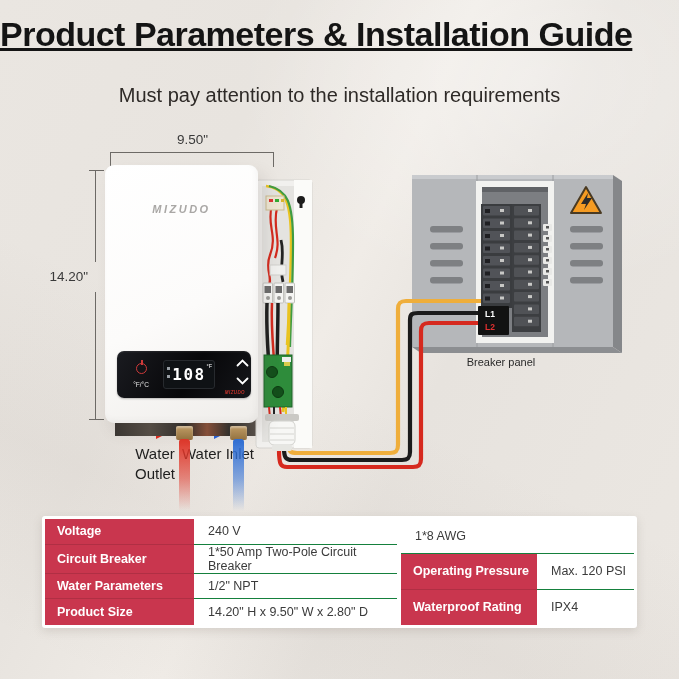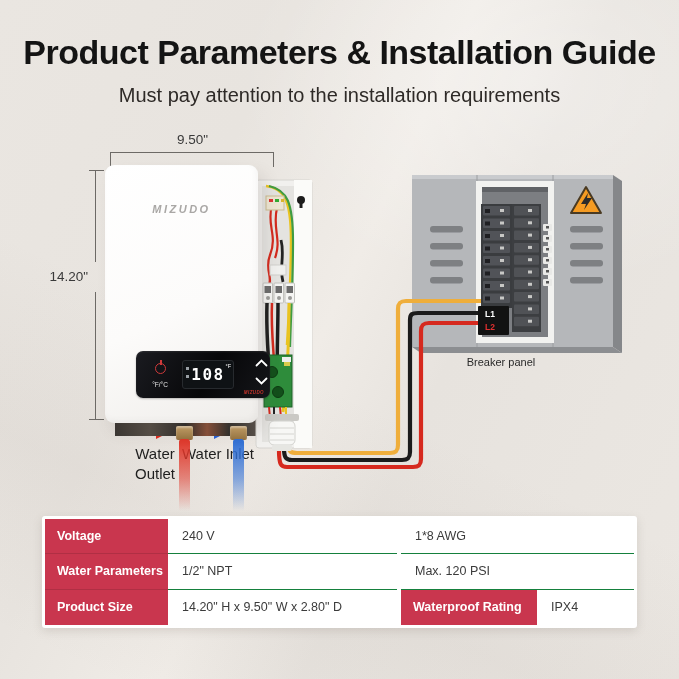--- a/index.html
+++ b/index.html
@@ -5,22 +5,22 @@
   html,body{margin:0;padding:0;background:#e9e5e0;}
   .stage{position:relative;width:679px;height:679px;overflow:hidden;
     font-family:"Liberation Sans",sans-serif;
     background:linear-gradient(115deg,#eae6e1 0%,#e8e4df 30%,#f0ece7 48%,#e7e3de 62%,#ebe7e2 100%);}
   .stage::before{content:"";position:absolute;inset:0;
     background:radial-gradient(ellipse 420px 300px at 78% 12%,rgba(255,255,255,.35),transparent 70%),
                linear-gradient(205deg,transparent 55%,rgba(120,105,95,.06) 75%,transparent 95%);
     pointer-events:none;}
 
   
-  .title{position:absolute;top:33px;left:0;right:0;text-align:center;
-    font-size:34px;font-weight:700;color:#141414;letter-spacing:-.5px;}
+  .title{position:absolute;top:15px;left:0;right:0;
+    font-size:34px;font-weight:700;color:#141414;letter-spacing:-.5px;text-decoration:underline;}
   .subtitle{position:absolute;top:84px;left:0;right:0;text-align:center;
     font-size:20px;color:#2e2a27;}
 
   
   .dim-top{position:absolute;left:110px;top:152px;width:164px;height:14px;border-top:1.4px solid #6d6a66;}
   .dim-top .tk{position:absolute;top:0;height:14px;border-left:1.4px solid #6d6a66;}
   .dim-top .tk.l{left:0}.dim-top .tk.r{right:0}
   .dim-top-label{position:absolute;left:150px;top:132px;width:85px;text-align:center;
     font-size:13.5px;color:#3a3a3a;}
   .dim-left-a,.dim-left-b{position:absolute;left:95px;width:14px;border-left:1.4px solid #6d6a66;}
@@ -33,21 +33,21 @@
   
   .bottom-band{position:absolute;left:115px;top:412px;width:196px;height:24px;z-index:1;
     background:linear-gradient(90deg,#3a3632,#554e46 18%,#2e2b28 36%,#8a5038 47%,#33302c 58%,#57504a 72%,#2c2a27 86%,#4a443e);}
   .heater-front{position:absolute;left:105px;top:165px;width:153px;height:258px;z-index:3;
     background:linear-gradient(155deg,#ffffff,#fcfbfa 55%,#efedea);border-radius:9px;
     box-shadow:7px 9px 16px rgba(90,80,70,.14),inset -2px -3px 6px rgba(0,0,0,.035);}
   .brand-logo{position:absolute;top:38px;left:0;right:0;text-align:center;
     font-size:11px;font-weight:700;font-style:italic;letter-spacing:2.5px;color:#a9a7a5;}
   .control-panel{position:absolute;left:12px;top:186px;width:134px;height:47px;border-radius:7px;
     background:linear-gradient(120deg,#1a1b20,#070709 55%,#15161a);
-    box-shadow:inset 0 1px 2px rgba(255,255,255,.09),0 1px 2px rgba(0,0,0,.25);margin-left:19px;}
+    box-shadow:inset 0 1px 2px rgba(255,255,255,.09),0 1px 2px rgba(0,0,0,.25);}
   .power-icon{position:absolute;left:19px;top:12px;width:9px;height:9px;border:1.6px solid #cf3a3a;border-radius:50%;}
   .power-icon i{position:absolute;top:-4px;left:50%;width:2px;height:5px;background:#cf3a3a;transform:translateX(-50%);}
   .fc-label{position:absolute;left:10px;top:30px;width:28px;text-align:center;font-size:6.5px;color:#e4e4e4;}
   .display-window{position:absolute;left:46px;top:9px;width:50px;height:27px;background:#0f1215;
     border:1px solid #272a2e;border-radius:3px;}
   .display-digits{position:absolute;left:0;right:0;top:4px;text-align:center;
     font-family:"DejaVu Sans Mono",monospace;font-size:16px;font-weight:700;color:#fff;letter-spacing:1.5px;}
   .disp-ind{position:absolute;left:3px;width:3px;height:3px;background:#9aa0a6;}
   .disp-ind.a{top:6px}.disp-ind.b{top:14px}
   .disp-f{position:absolute;right:2px;top:2px;font-size:5.5px;color:#fff;}
@@ -78,21 +78,21 @@
   
   .spec-card{position:absolute;left:42px;top:516px;width:595px;height:112px;background:#fff;
     border-radius:3px;box-shadow:0 3px 10px rgba(120,108,98,.20);
     display:flex;gap:4px;padding:3px;box-sizing:border-box;}
   .spec-col{display:flex;flex-direction:column;}
   .spec-col.left{width:352px;flex:none;}
   .spec-col.right{flex:1;}
   .spec-row{display:flex;flex:1;}
   .spec-label{background:#c9364e;color:#fff;font-weight:700;font-size:12.5px;
     display:flex;align-items:center;padding-left:12px;box-sizing:border-box;}
-  .spec-col.left .spec-label{width:123px}
+  .spec-col.left .spec-label{width:149px}
   .spec-col.right .spec-label{width:136px}
   .spec-row:not(:last-child) .spec-label{border-bottom:1px solid rgba(0,0,0,.12);}
   .spec-value{flex:1;display:flex;align-items:center;padding-left:14px;
     font-size:12.5px;color:#3b3b3b;background:#fff;box-sizing:border-box;}
   .spec-row:not(:last-child) .spec-value{border-bottom:1px solid #15803d;}
 </style>
 </head>
 <body>
 
 <div class="stage">
@@ -328,33 +328,38 @@
 
   <div class="panel-caption">Breaker panel</div>
 
   <div class="spec-card">
     <div class="spec-col left">
       <div class="spec-row">
         <div class="spec-label">Voltage</div>
         <div class="spec-value">240 V</div>
       </div>
       <div class="spec-row">
+        <div class="spec-label">Circuit Breaker</div>
+        <div class="spec-value">1*50 Amp Two-Pole Circuit Breaker</div>
+      </div>
+      <div class="spec-row">
         <div class="spec-label">Water Parameters</div>
         <div class="spec-value">1/2" NPT</div>
       </div>
       <div class="spec-row">
         <div class="spec-label">Product Size</div>
         <div class="spec-value">14.20" H x 9.50" W x 2.80" D</div>
       </div>
     </div>
     <div class="spec-col right">
       <div class="spec-row">
         <div class="spec-value">1*8 AWG</div>
       </div>
       <div class="spec-row">
+        <div class="spec-label">Operating Pressure</div>
         <div class="spec-value">Max. 120 PSI</div>
       </div>
       <div class="spec-row">
         <div class="spec-label">Waterproof Rating</div>
         <div class="spec-value">IPX4</div>
       </div>
     </div>
   </div>
 
 </div>

